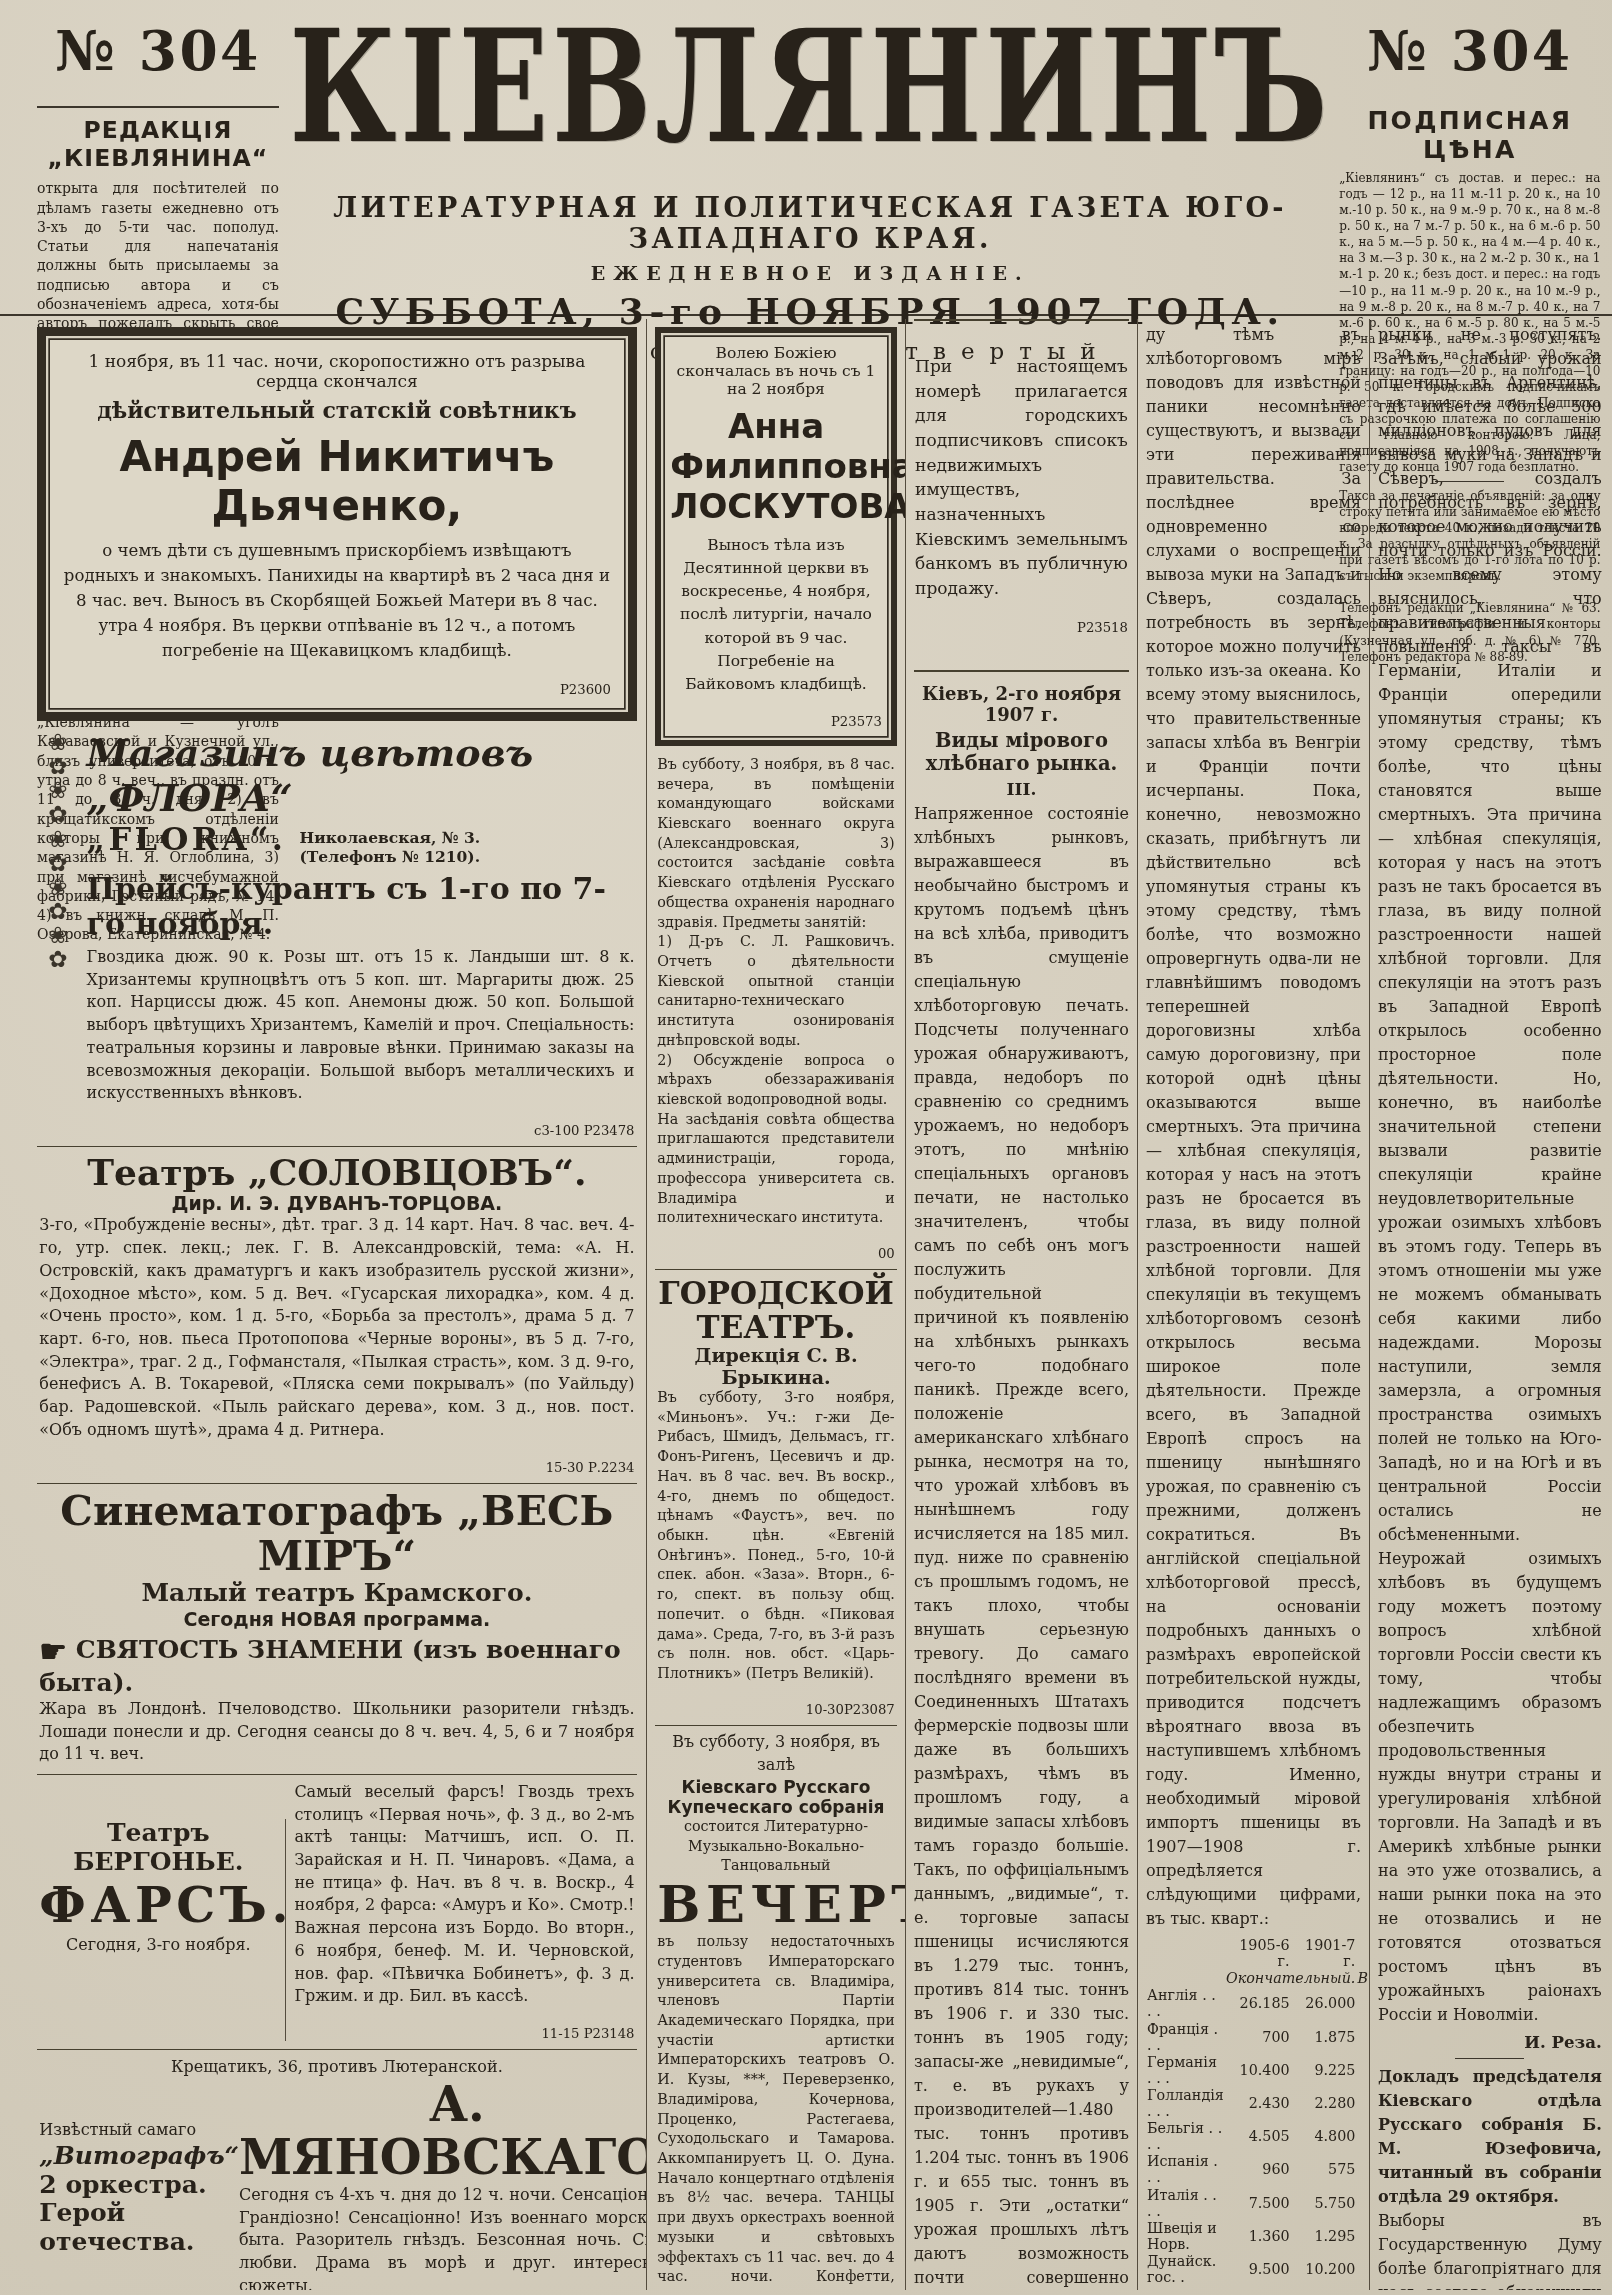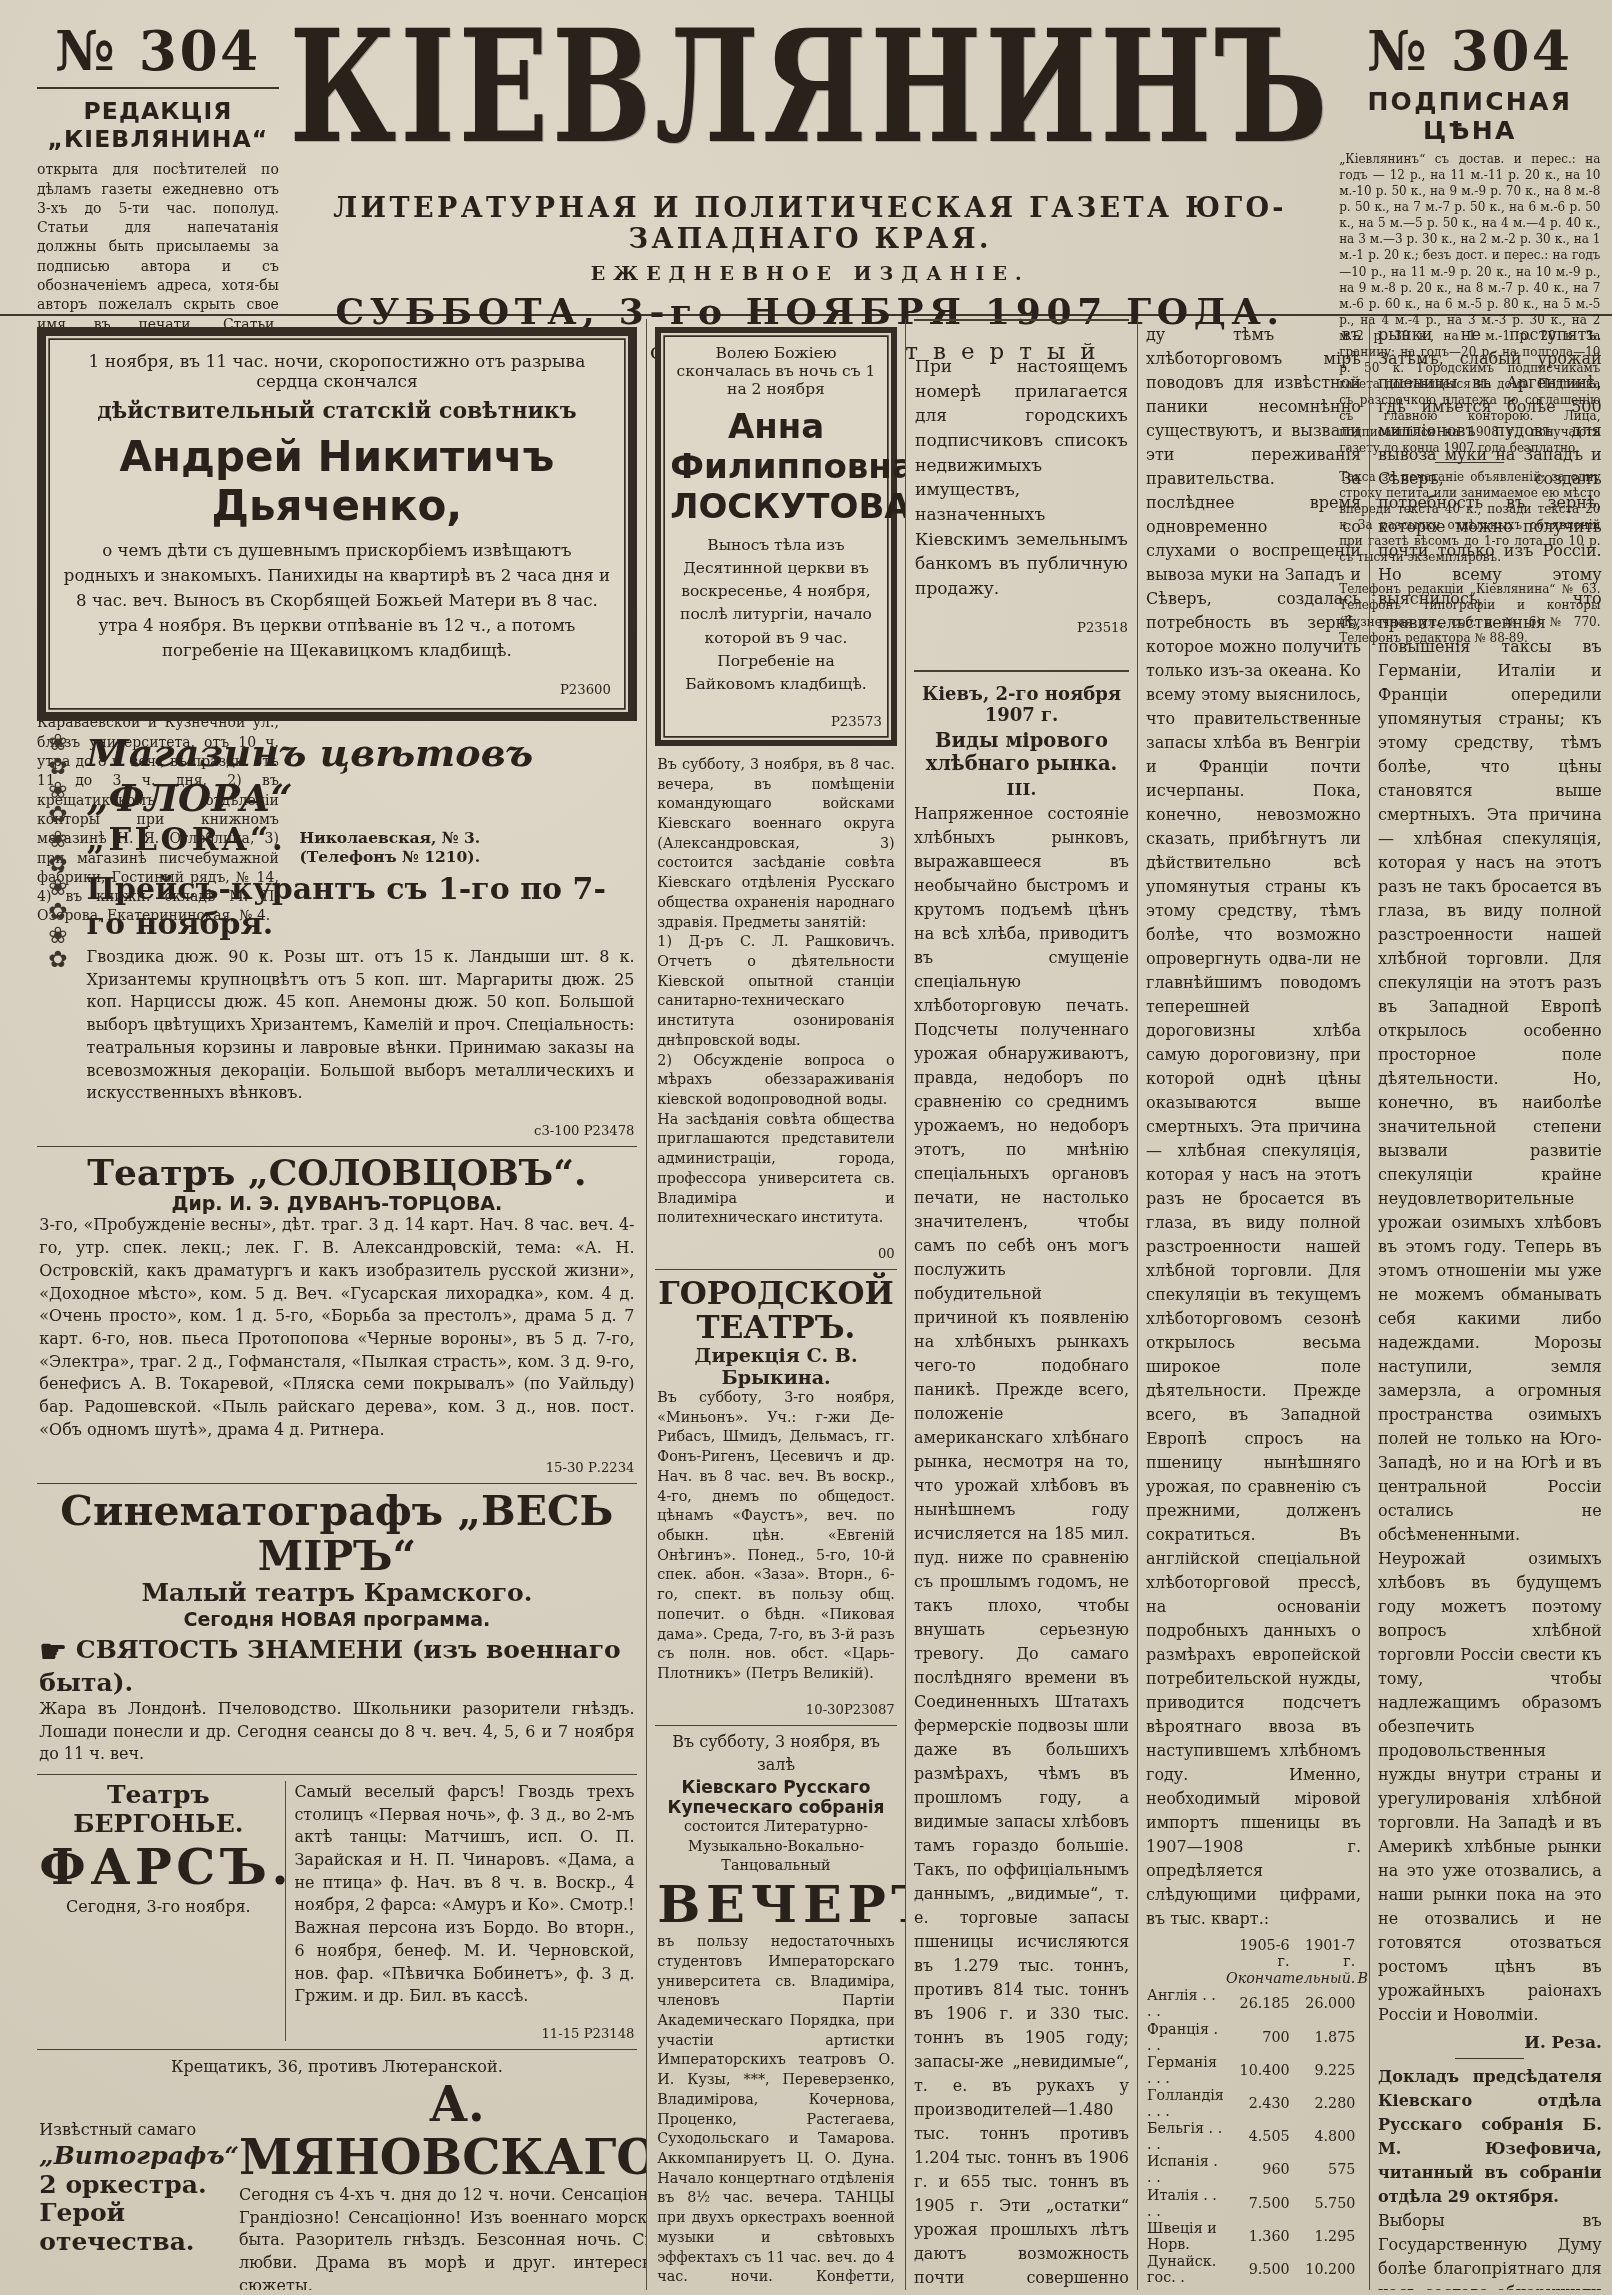--- a/index.html
+++ b/index.html
@@ -5,21 +5,21 @@
   html,body{margin:0;padding:0;background:#8a8274;}
   .page{position:relative;width:1612px;height:2295px;margin:0 auto;overflow:hidden;
     background:#d8d2c2;
     background-image:radial-gradient(ellipse at 30% 20%, #ded8c9 0%, #d6cfbf 45%, #cbc4b2 100%);
     color:#28221a;font-family:"DejaVu Serif","Liberation Serif",serif;}
   
   .hdr{display:flex;align-items:flex-start;height:314px;border-bottom:2.9px double #3c362c;}
   .hdr-left{width:372px;padding:10.3px 10.3px 0 37px;}
   .hdr-center{flex:1;text-align:center;padding-top:4.6px;}
   .hdr-right{width:402px;padding:10.3px 11.5px 0 8px;}
-  .issue-no{font-size:55px;font-weight:bold;letter-spacing:2.3px;text-align:center;margin:8px 0 4px;}
+  .issue-no{font-size:55px;font-weight:bold;letter-spacing:2.3px;text-align:center;margin:8px 0 23px;}
   .hdr-rule{border-bottom:2.3px solid #3c362c;margin:3.4px 0 8px;}
   .office-h{font-family:"DejaVu Sans","Liberation Sans",sans-serif;font-weight:bold;font-size:23.5px;text-align:center;letter-spacing:1.1px;margin:2.3px 0 6.9px;}
   .smalltxt{font-size:14px;line-height:1.38;text-align:justify;white-space:pre-line;}
   .tinytxt{font-size:12px;line-height:1.34;text-align:justify;white-space:pre-line;}
   .shortrule{width:69px;border-bottom:1.7px solid #3c362c;margin:5.7px auto;}
   .masthead{font-size:118px;font-weight:bold;letter-spacing:3.4px;line-height:1.05;
     transform:scaleY(1.32);transform-origin:top center;height:172px;
     text-shadow:1.1px 1.1px 0 rgba(40,34,26,.25);}
   .subtitle{font-size:27px;font-weight:bold;letter-spacing:3.4px;margin-top:15px;}
   .edition{font-size:19px;font-weight:bold;letter-spacing:8px;margin-top:8px;}
@@ -57,21 +57,21 @@
   
   .flora{display:flex;}
   .flora-orn{width:37px;font-size:23px;line-height:1.05;color:#3a342a;overflow:hidden;text-align:center;}
   .flora-main{flex:1;padding-left:10.3px;}
   .flora-t1{font-weight:bold;font-style:italic;font-size:38px;}
   .flora-t2{font-weight:bold;font-size:32px;letter-spacing:3.4px;}
   .flora-addr{font-size:15.5px;font-weight:bold;display:inline-block;text-align:left;vertical-align:middle;margin-left:10.3px;line-height:1.25;}
   .flora-price{font-weight:bold;font-size:30px;margin:4.6px 0;}
   
   .split{display:flex;}
-  .split .sp-l{width:40%;padding-right:8px;border-right:1.1px solid #544c3e;}
+  .split .sp-l{width:40%;padding-right:8px;border-right:1.1px solid #544c3e;margin-top:38px;}
   .split .sp-r{flex:1;padding-left:8px;}
   .farce{font-weight:bold;font-size:49px;letter-spacing:4.6px;}
   
   .edit{font-size:16px;line-height:1.5;text-align:justify;white-space:pre-line;}
   .edit-first{margin-top:3.4px;}
   .note-box{border-top:2.3px solid #46402f;border-bottom:2.3px solid #46402f;padding:8px 1.1px;
     font-size:17px;line-height:1.45;text-align:justify;white-space:pre-line;}
   .kiev-date{font-weight:bold;font-size:18px;text-align:center;margin:10.3px 0 4.6px;}
   .ed-title{font-weight:bold;font-size:19.5px;text-align:center;margin:3.4px 0;}
   .ed-chap{font-weight:bold;font-size:17px;text-align:center;margin-bottom:3.4px;}

